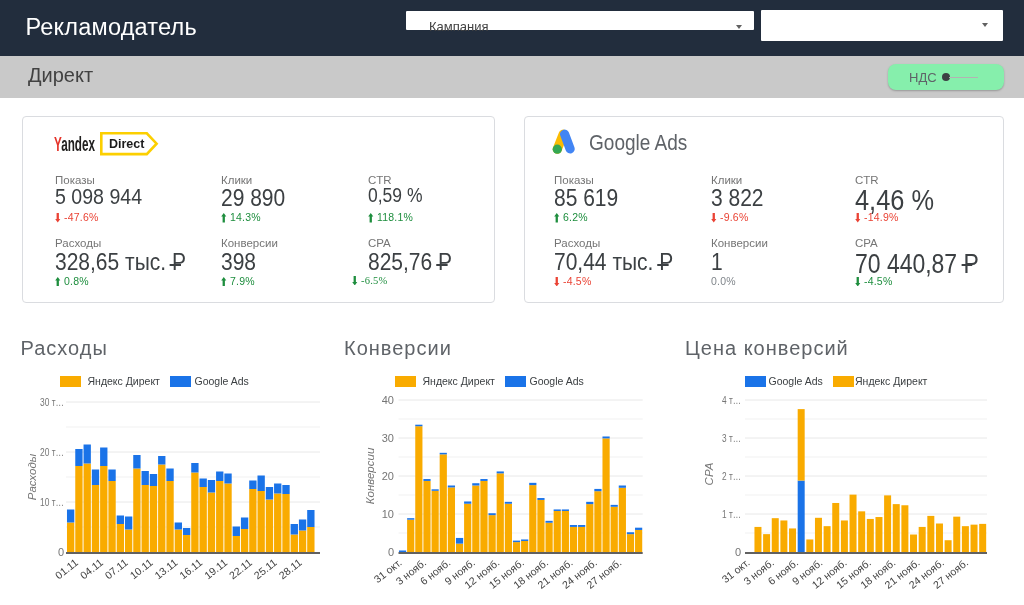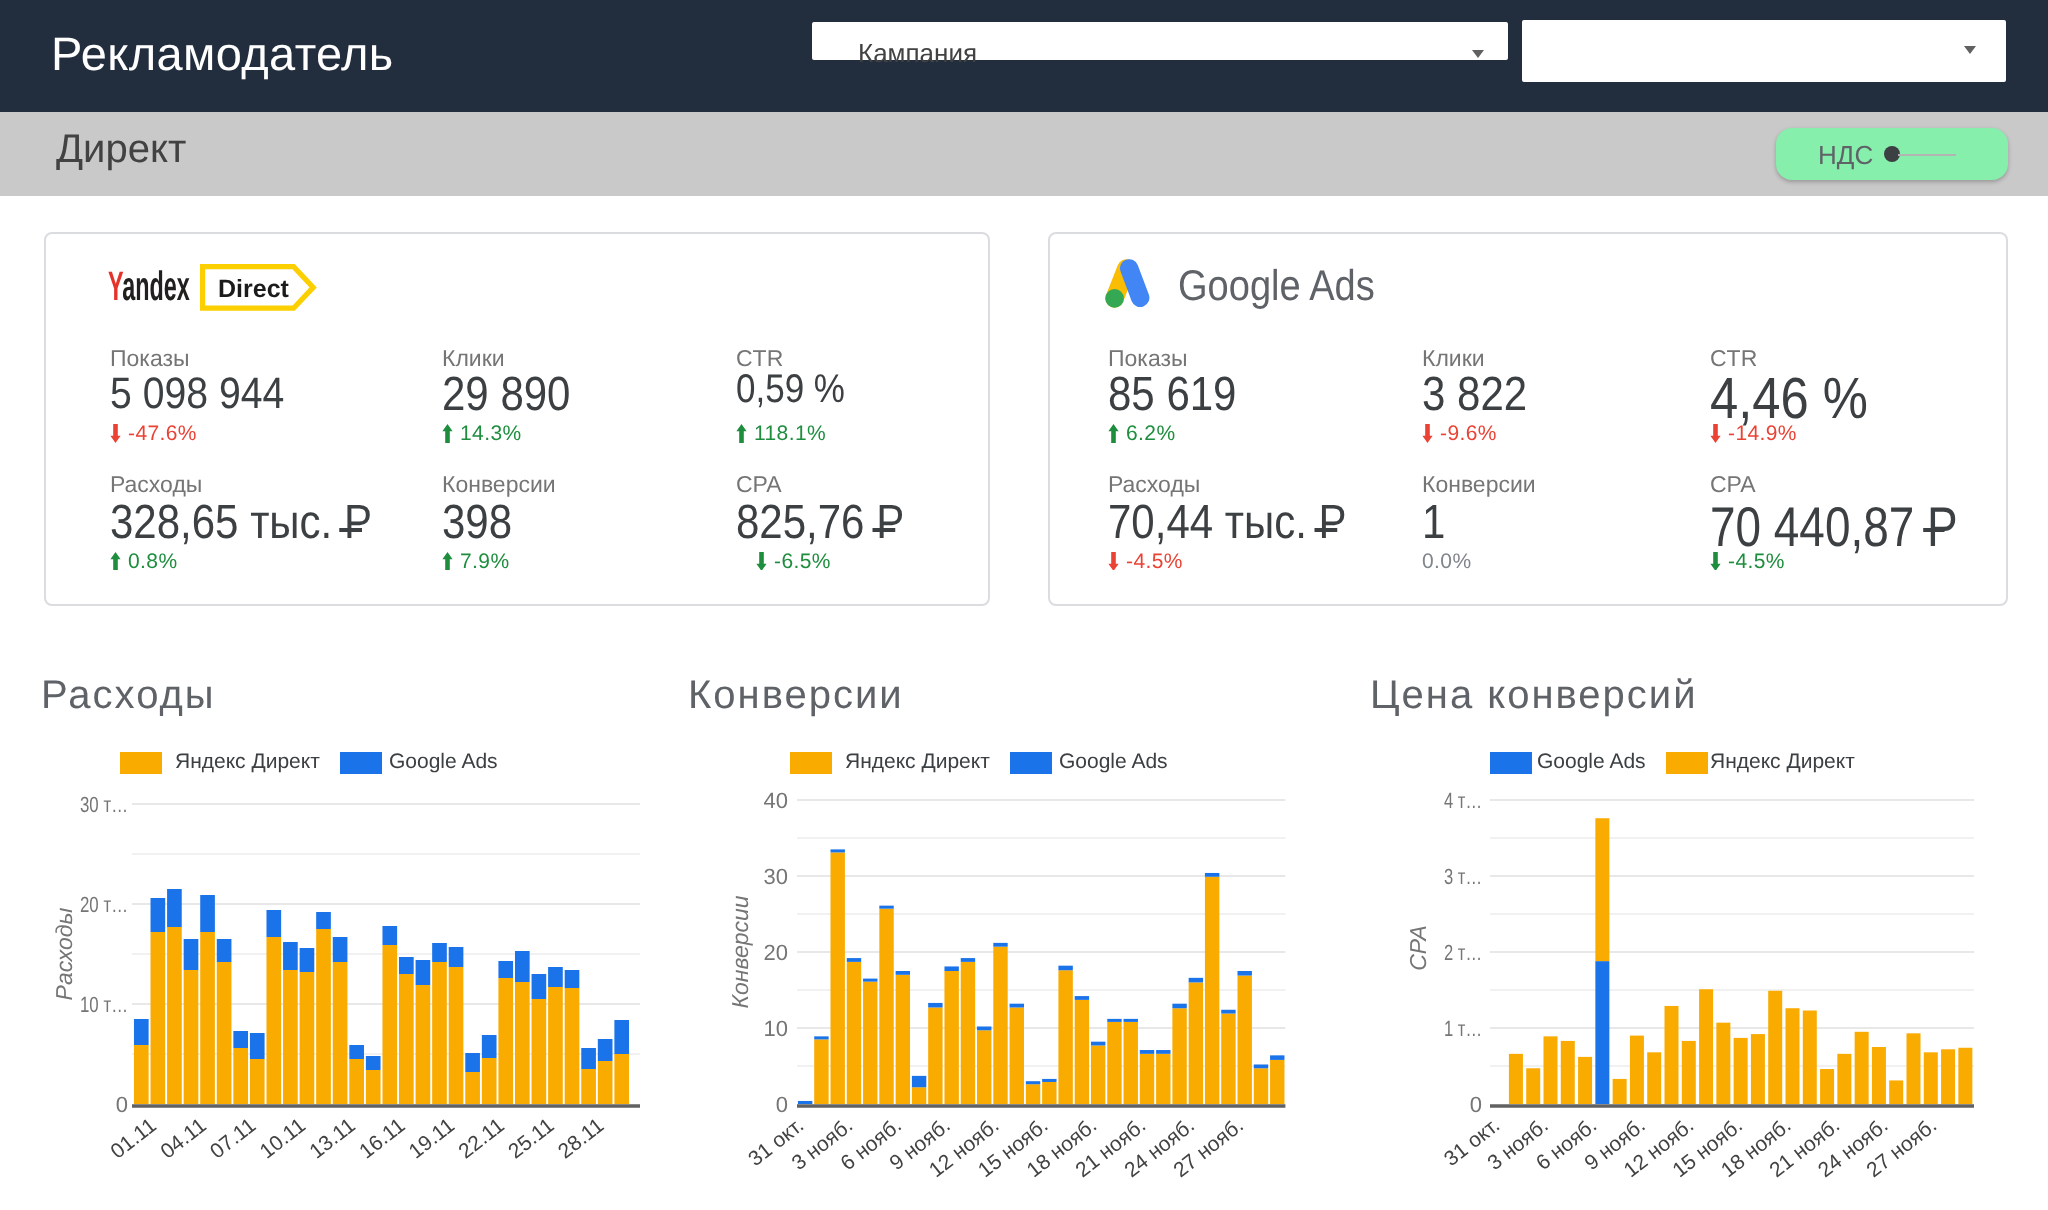--- a/index.html
+++ b/index.html
@@ -95,21 +95,21 @@
 <div class="mdelta green" style="left:55px;top:274.7px;"><svg width="5.5" height="9.5" viewBox="0 0 5.5 9.5">
       <path d="M2.75 0 L5.3 3.6 H3.9 V9.5 H1.6 V3.6 H0.2 Z" fill="#1e8e3e"></path>
     </svg>0.8%</div>
 <div class="mlabel" style="left:221px;top:237.2px;">Конверсии</div>
 <div class="mval" style="left:221px;top:247.7px;font-size:24px;"><span class="fit" style="transform:scaleX(0.875);">398</span></div>
 <div class="mdelta green" style="left:221px;top:274.7px;"><svg width="5.5" height="9.5" viewBox="0 0 5.5 9.5">
       <path d="M2.75 0 L5.3 3.6 H3.9 V9.5 H1.6 V3.6 H0.2 Z" fill="#1e8e3e"></path>
     </svg>7.9%</div>
 <div class="mlabel" style="left:368px;top:237.2px;">CPA</div>
 <div class="mval" style="left:368px;top:247.7px;font-size:24px;"><span class="fit" style="transform:scaleX(0.875);">825,76 <span class="rub">Р<span class="bar"></span></span></span></div>
-<div class="mdelta green" style="left:378px;top:274.7px;"><svg width="5.5" height="9.5" viewBox="0 0 5.5 9.5">
+<div class="mdelta green" style="left:352px;top:274.7px;font-family:Liberation Serif, serif;"><svg width="5.5" height="9.5" viewBox="0 0 5.5 9.5">
       <path d="M2.75 9.5 L5.3 5.9 H3.9 V0 H1.6 V5.9 H0.2 Z" fill="#1e8e3e"></path>
     </svg>-6.5%</div>
 <div class="mlabel" style="left:554px;top:173.5px;">Показы</div>
 <div class="mval" style="left:554px;top:184.0px;font-size:24px;"><span class="fit" style="transform:scaleX(0.875);">85 619</span></div>
 <div class="mdelta green" style="left:554px;top:211.0px;"><svg width="5.5" height="9.5" viewBox="0 0 5.5 9.5">
       <path d="M2.75 0 L5.3 3.6 H3.9 V9.5 H1.6 V3.6 H0.2 Z" fill="#1e8e3e"></path>
     </svg>6.2%</div>
 <div class="mlabel" style="left:711px;top:173.5px;">Клики</div>
 <div class="mval" style="left:711px;top:184.0px;font-size:24px;"><span class="fit" style="transform:scaleX(0.875);">3 822</span></div>
 <div class="mdelta red" style="left:711px;top:211.0px;"><svg width="5.5" height="9.5" viewBox="0 0 5.5 9.5">

